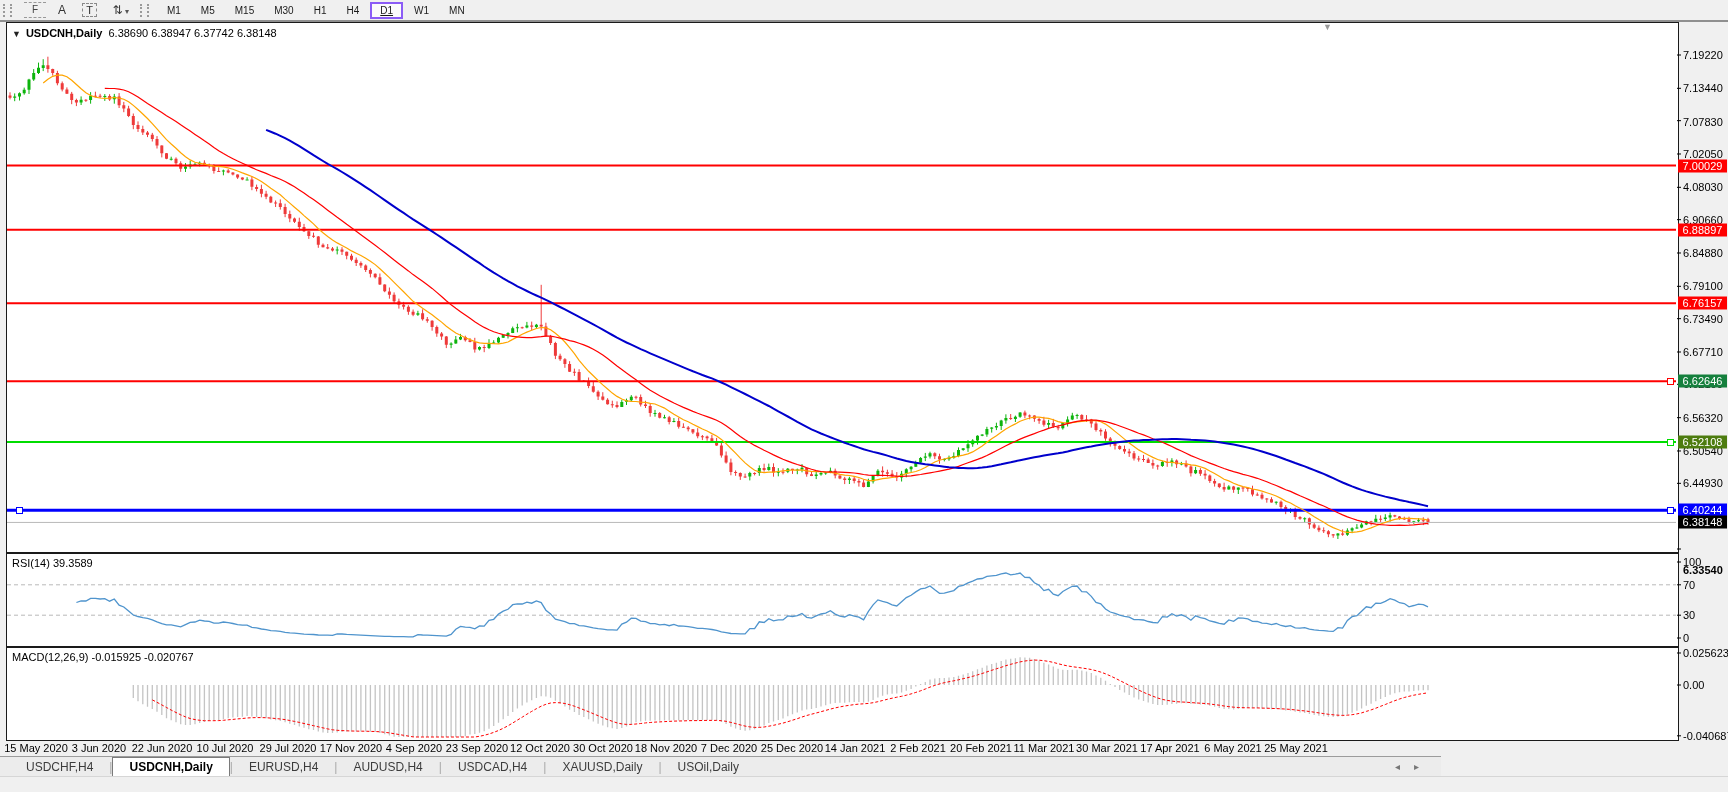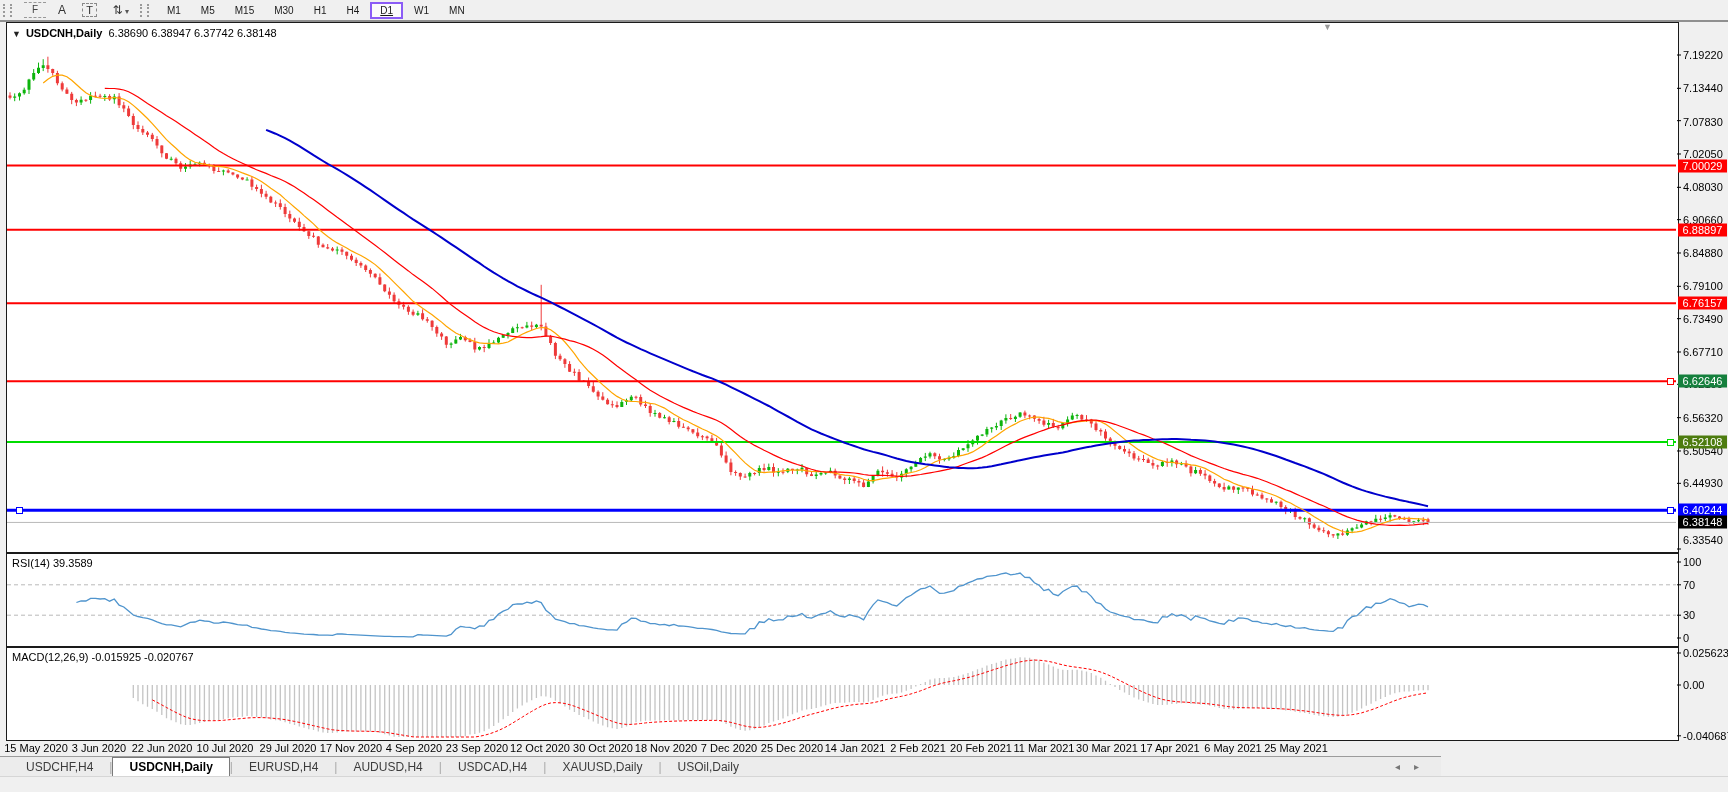--- a/index.html
+++ b/index.html
@@ -129,21 +129,21 @@
       <div class="tick-label" style="top: 187.321px;">4.08030</div>
       <div class="tick-label" style="top: 219.667px;">6.90660</div>
       <div class="tick-label" style="top: 252.992px;">6.84880</div>
       <div class="tick-label" style="top: 286.317px;">6.79100</div>
       <div class="tick-label" style="top: 318.663px;">6.73490</div>
       <div class="tick-label" style="top: 351.988px;">6.67710</div>
       <div class="tick-label" style="top: 384.333px;">6.62100</div>
       <div class="tick-label" style="top: 417.659px;">6.56320</div>
       <div class="tick-label" style="top: 450.984px;">6.50540</div>
       <div class="tick-label" style="top: 483.329px;">6.44930</div>
-      <div class="tick-label" style="top: 540px;">6.33540</div>
+      <div class="tick-label" style="top: 570px; font-weight: bold;">6.33540</div>
       <div class="badge" style="top: 165.648px; background: rgb(255, 0, 0);">7.00029</div>
       <div class="badge" style="top: 229.831px; background: rgb(255, 0, 0);">6.88897</div>
       <div class="badge" style="top: 303.286px; background: rgb(255, 0, 0);">6.76157</div>
       <div class="badge" style="top: 381.185px; background: #15803d;">6.62646</div>
       <div class="badge" style="top: 441.944px; background: #4d7c0f;">6.52108</div>
       <div class="badge" style="top: 510.347px; background: rgb(0, 0, 255);">6.40244</div>
       <div class="badge" style="top: 522.432px; background: rgb(0, 0, 0);">6.38148</div>
       <div class="tick-label" style="top: 562px;">100</div>
       <div class="tick-label" style="top: 584.8px;">70</div>
       <div class="tick-label" style="top: 615.2px;">30</div>

